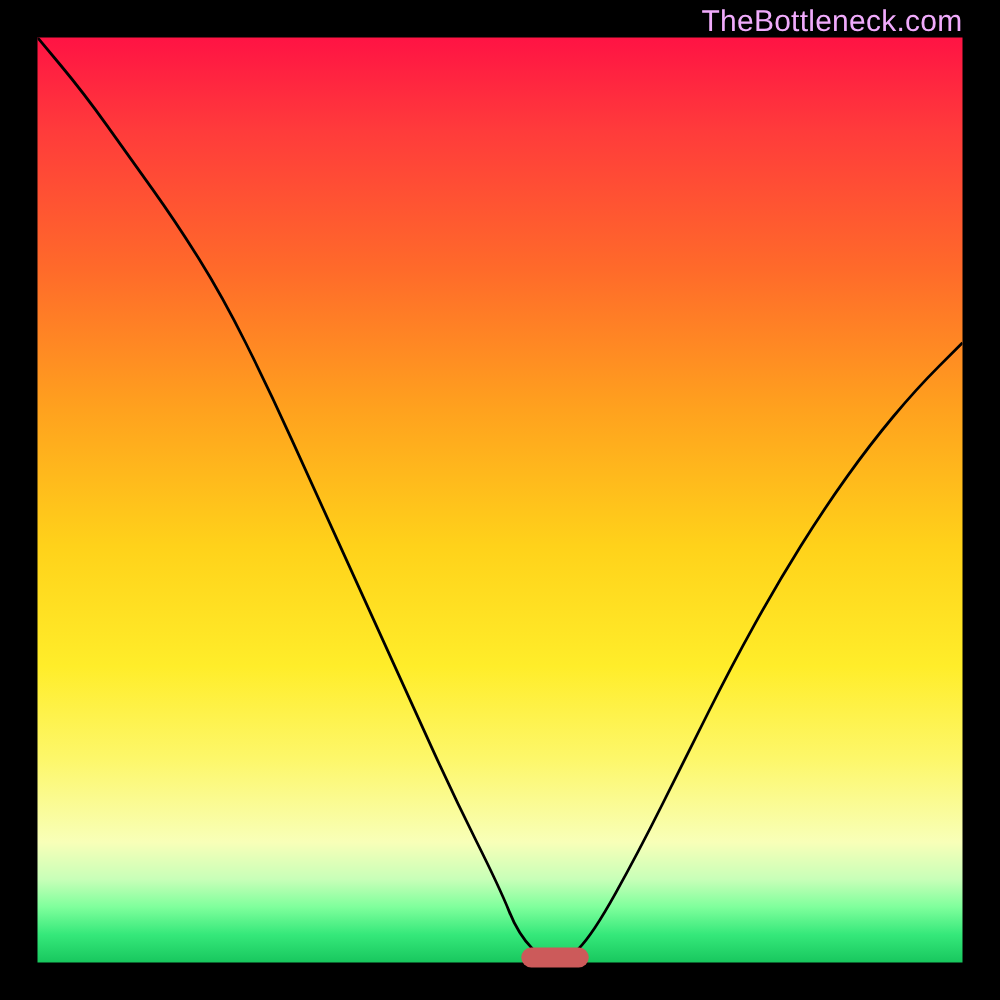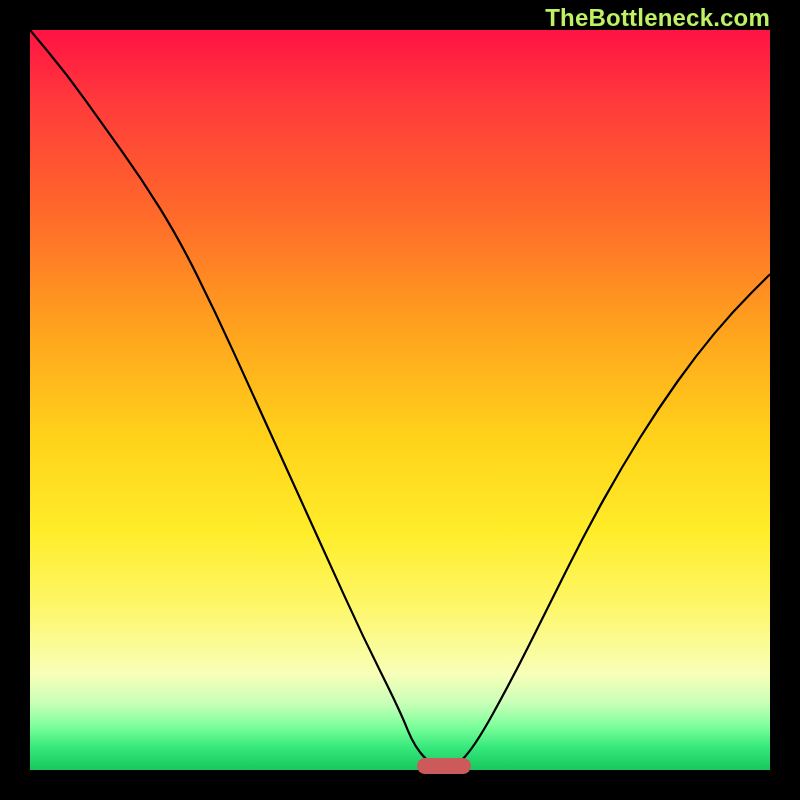--- a/index.html
+++ b/index.html
@@ -35,23 +35,23 @@
       #c8ffb8 91%,
       #7fff9c 94%,
       #35e87a 97%,
       #18c75e 100%
     );
   }
   .watermark {
     position: absolute;
     top: 4px;
     right: 30px;
-    color: #bef264;
+    color: #f0abfc;
     font-size: 24px;
-    font-weight: 700;
+    font-weight: 400;
     user-select: none;
     letter-spacing: 0.2px;
   }
   svg.curve {
     position: absolute;
     left: 0;
     top: 0;
     width: 740px;
     height: 740px;
   }

